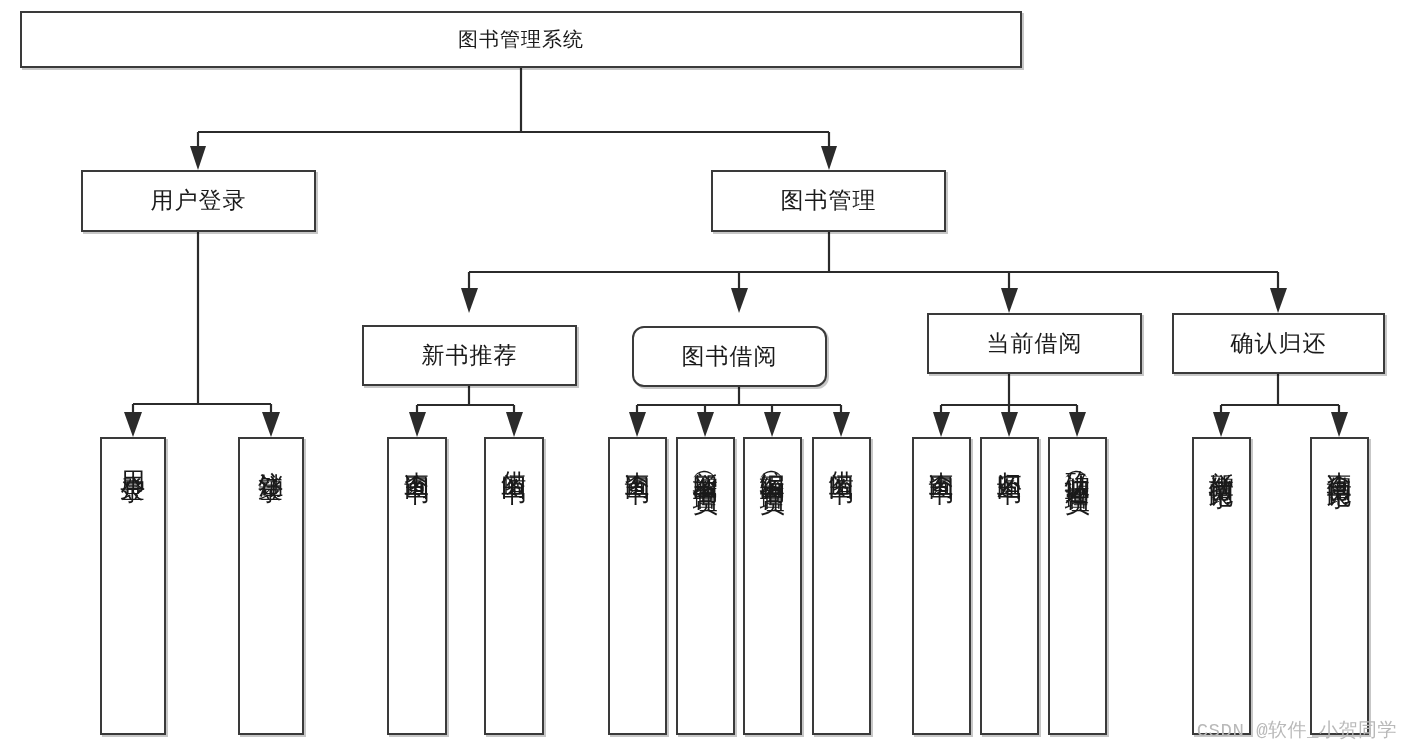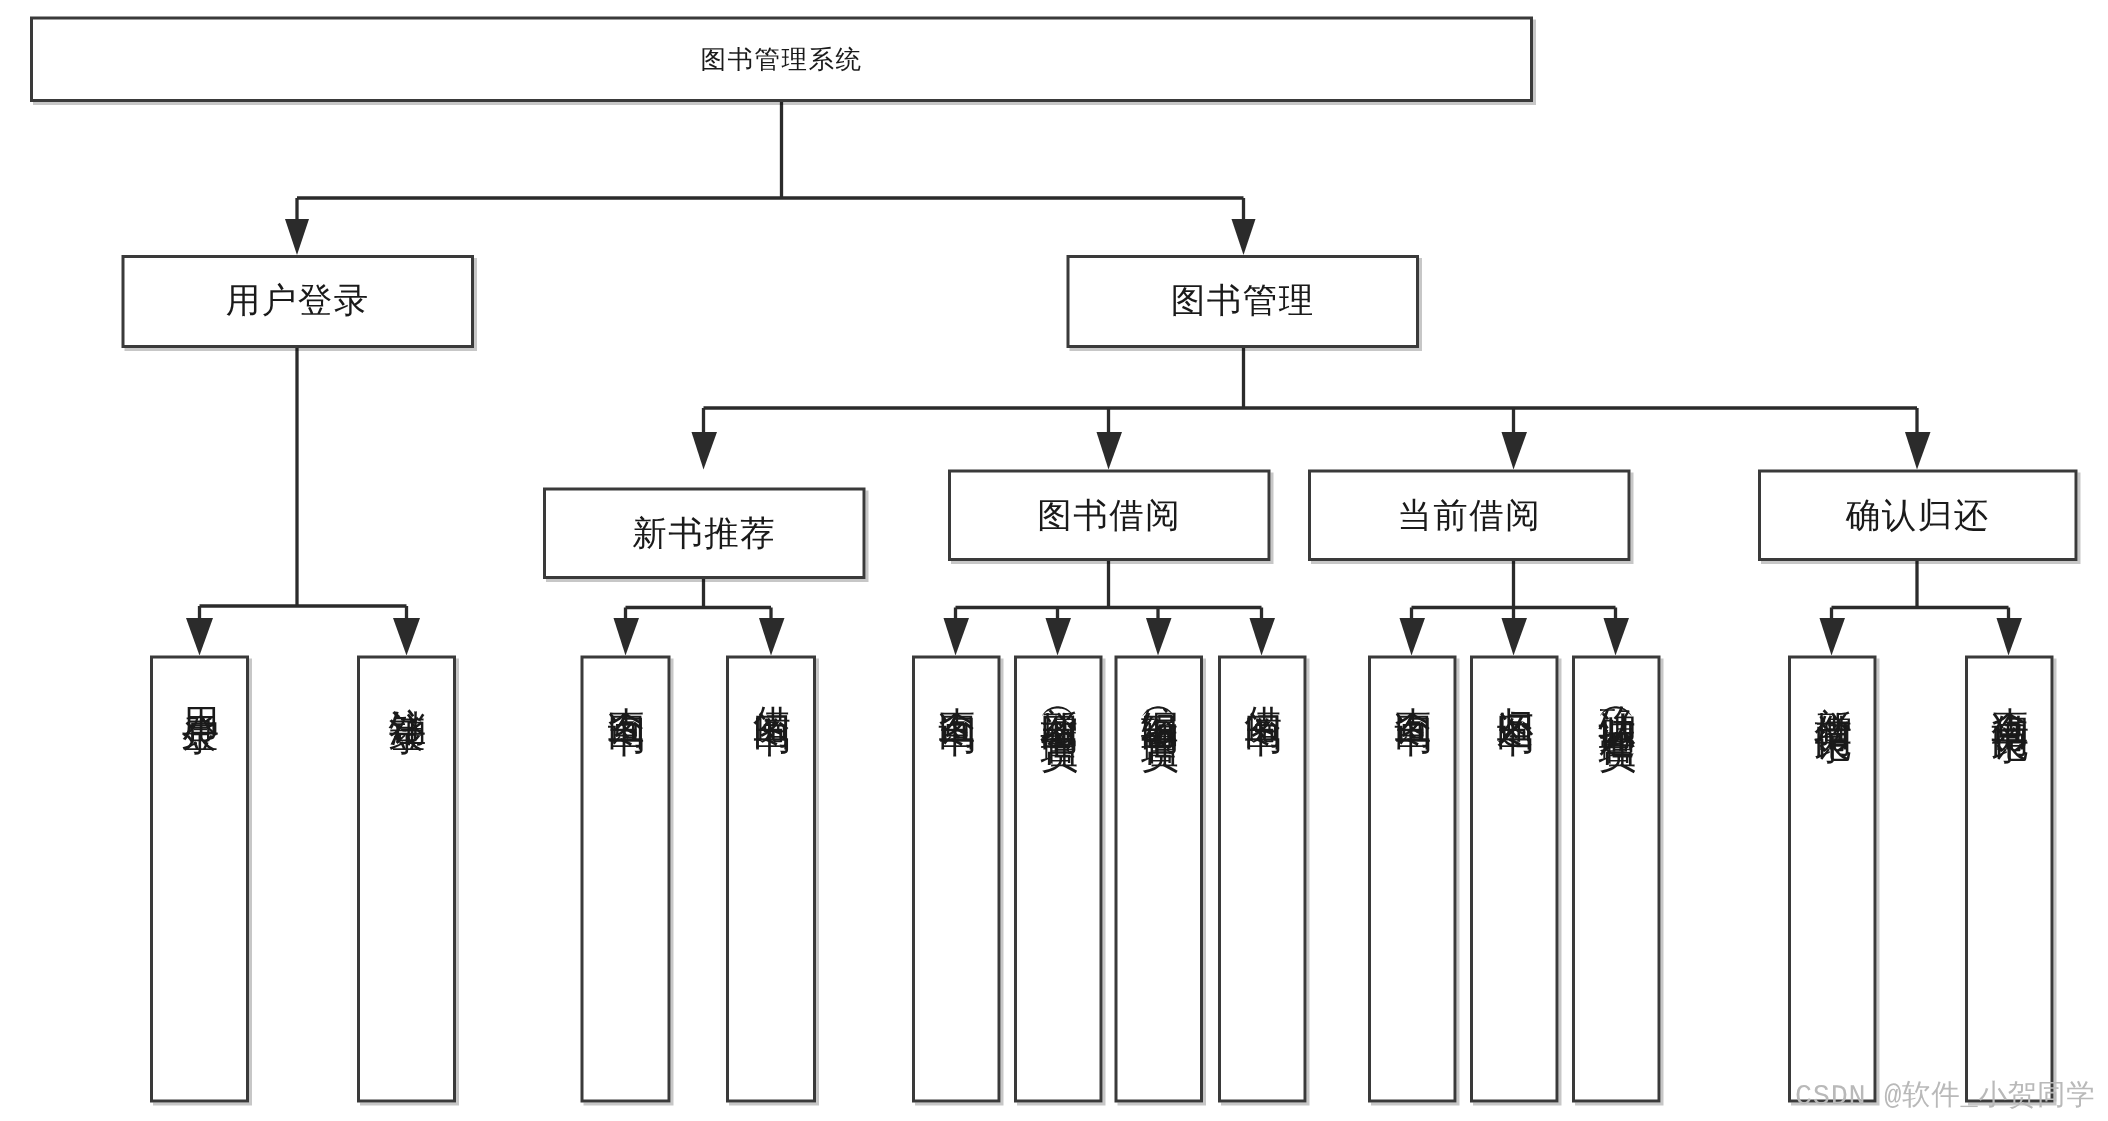--- a/index.html
+++ b/index.html
@@ -33,21 +33,21 @@
     display: block;
     text-align: center;
     line-height: 1.12;
   }
   
   .node.h .lbl {
     font-size: 23px;
     letter-spacing: 1px;
     white-space: nowrap;
   }
-  .node.root .lbl { font-size: 17px; }
+  .node.root .lbl { font-size: 20px; }
   
   .node.v {
     align-items: flex-start;
     padding-top: 12px;
   }
   .node.v .lbl {
     writing-mode: vertical-rl;
     text-orientation: upright;
     font-size: 25px;
     line-height: 1.05;
@@ -160,25 +160,25 @@
   </div>
 
   <div class="node h" style="left:711px; top:170px; width:235px; height:62px;">
     <span class="lbl">图书管理</span>
   </div>
 
   <div class="node h" style="left:362px; top:325px; width:215px; height:61px;">
     <span class="lbl">新书推荐</span>
   </div>
 
-  <div class="node h" style="left:632px; top:313px; width:215px; height:61px;">
+  <div class="node h" style="left:632px; top:326px; width:195px; height:61px;border-radius:12px;">
     <span class="lbl">图书借阅</span>
   </div>
 
-  <div class="node h" style="left:872px; top:313px; width:215px; height:61px;">
+  <div class="node h" style="left:927px; top:313px; width:215px; height:61px;">
     <span class="lbl">当前借阅</span>
   </div>
 
   <div class="node h" style="left:1172px; top:313px; width:213px; height:61px;">
     <span class="lbl">确认归还</span>
   </div>
 
   <div class="node v" style="left:100px; top:437px; width:66px; height:298px;">
     <span class="lbl">用户登录</span>
   </div>

